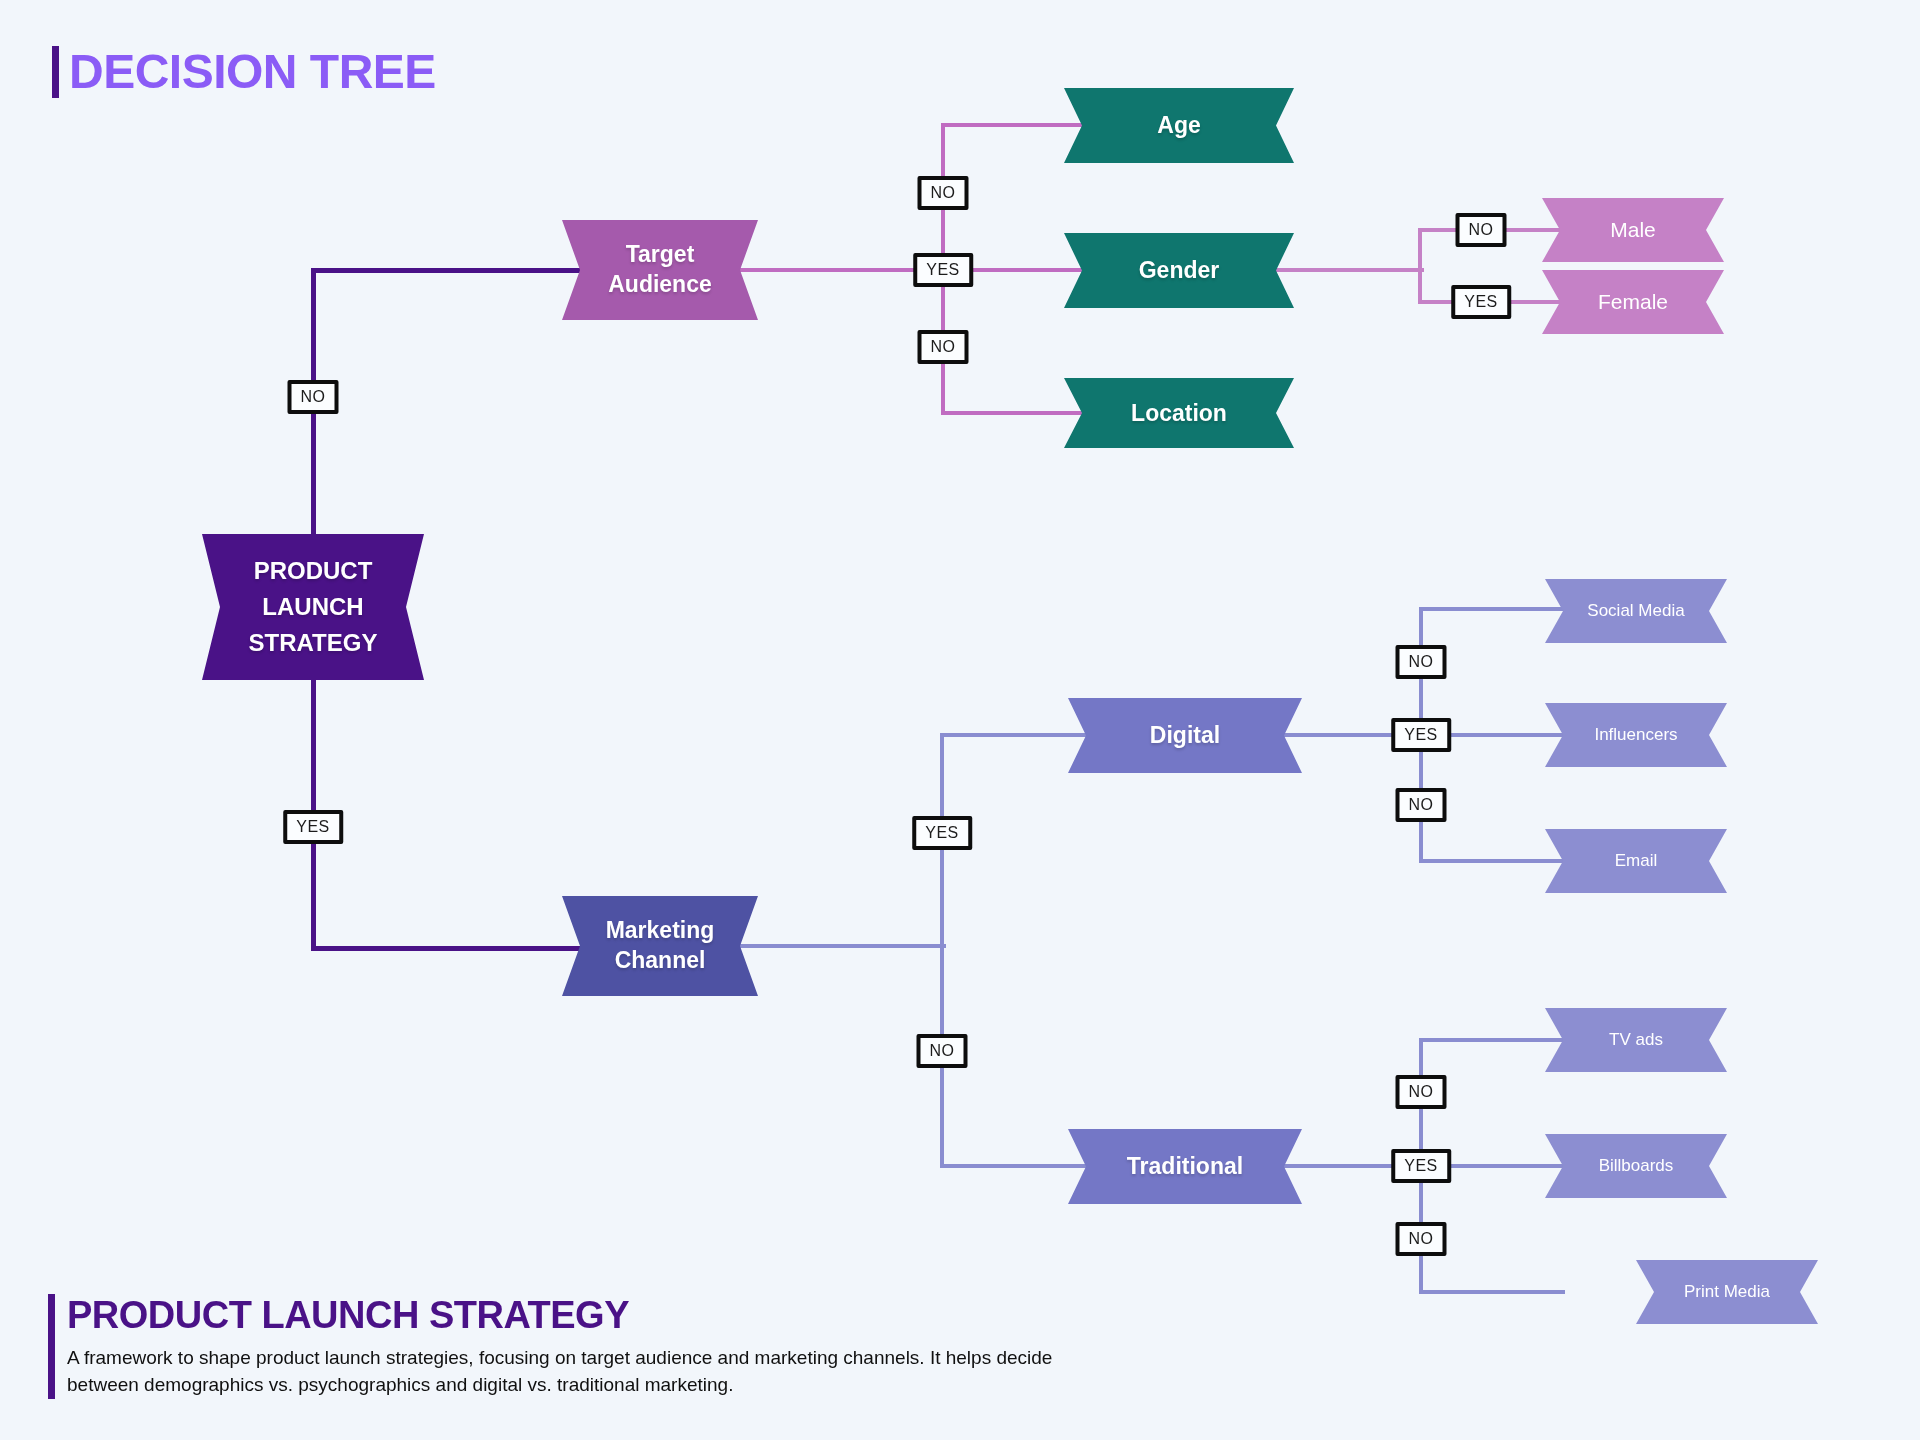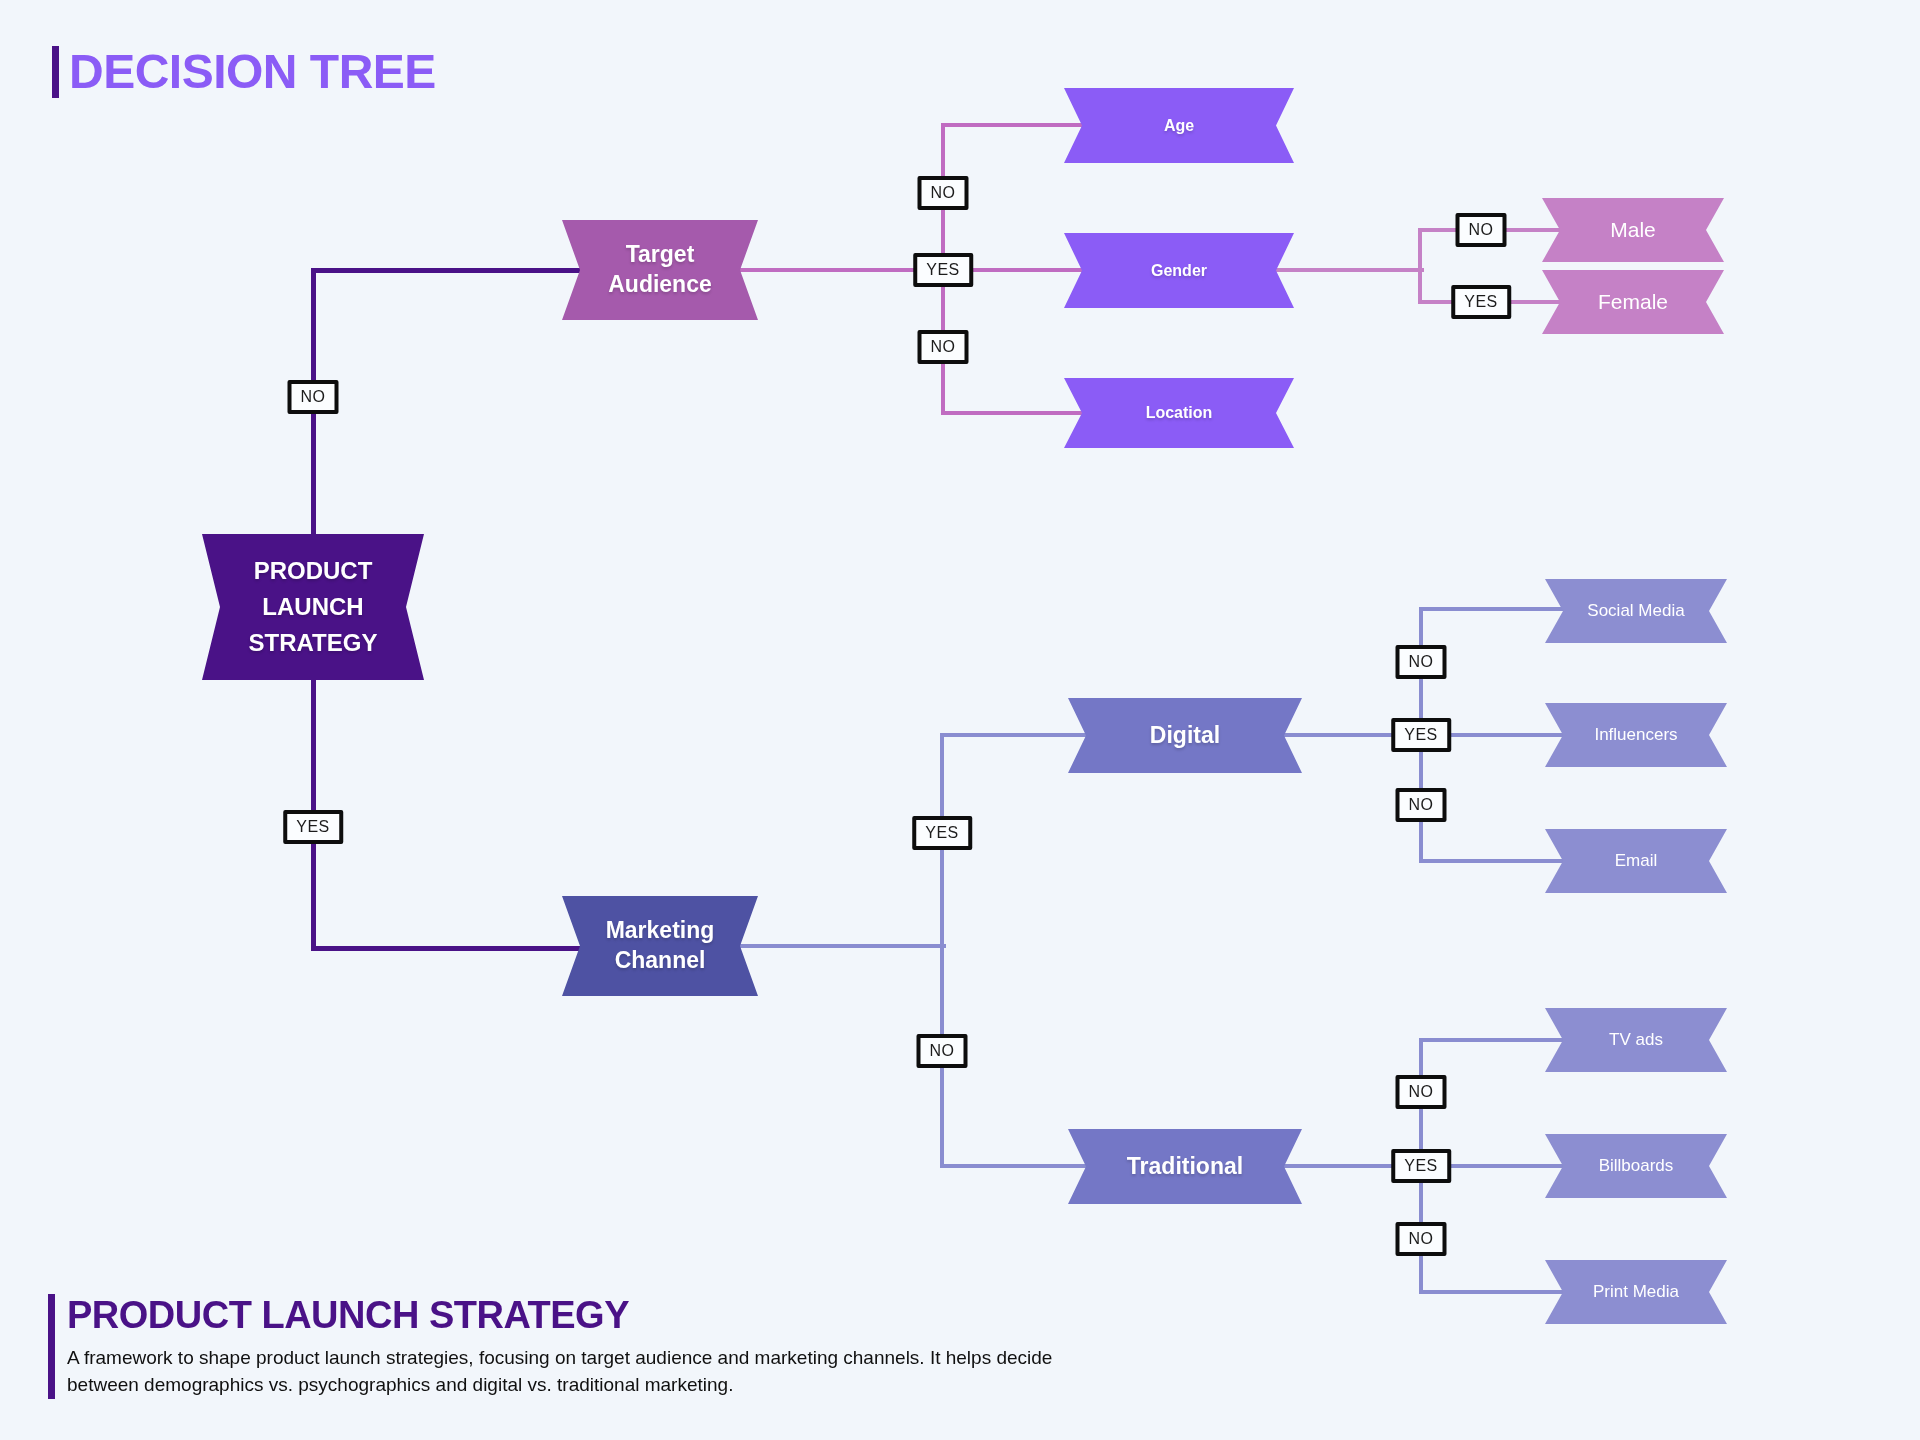--- a/index.html
+++ b/index.html
@@ -12,21 +12,21 @@
   .title-text{font-size:48px;font-weight:800;color:#8b5cf6;letter-spacing:-0.5px;}
 
   
   .node{position:absolute;display:flex;align-items:center;justify-content:center;
         text-align:center;color:#ffffff;
         clip-path:polygon(0 0,100% 0,calc(100% - 18px) 50%,100% 100%,0 100%,18px 50%);}
   .node.bold{font-weight:bold;text-shadow:0 2px 3px rgba(0,0,0,0.18);}
   .node.root{background:#4a1287;font-size:24px;line-height:1.5;}
   .node.branch-ta{background:#a55aac;font-size:23px;line-height:1.3;}
   .node.branch-mc{background:#4e52a3;font-size:23px;line-height:1.3;}
-  .node.mid-orchid{background:#8b5cf6;font-size:16px;}
+  .node.mid-orchid{background:#0f766e;font-size:23px;}
   .node.leaf-orchid{background:#c581c6;font-size:21px;}
   .node.mid-peri{background:#7477c6;font-size:23px;}
   .node.leaf-peri{background:#8c8ed1;font-size:17px;}
   .node .inner{padding:0 26px;}
 
   
   .conn{position:absolute;}
   .c-dark{background:#4a1287;}
   .c-orchid{background:#c06cc1;}
   .c-orchid-lt{background:#c581c6;}
@@ -145,21 +145,21 @@
   </div>
   <div class="node leaf-peri" style="left:1545px;top:703px;width:182px;height:64px;">
     <div class="inner">Influencers</div>
   </div>
   <div class="node leaf-peri" style="left:1545px;top:1008px;width:182px;height:64px;">
     <div class="inner">TV ads</div>
   </div>
   <div class="node leaf-peri" style="left:1545px;top:1134px;width:182px;height:64px;">
     <div class="inner">Billboards</div>
   </div>
-  <div class="node leaf-peri" style="left:1545px;top:1260px;width:182px;height:64px;">
+  <div class="node leaf-peri" style="left:1636px;top:1260px;width:182px;height:64px;">
     <div class="inner">Print Media</div>
   </div>
 
   <div class="footer">
     <div class="footer-bar"></div>
     <div>
       <p class="footer-heading">PRODUCT LAUNCH STRATEGY</p>
       <p class="footer-desc">A framework to shape product launch strategies, focusing on target audience and marketing channels. It helps decide between demographics vs. psychographics and digital vs. traditional marketing.</p>
     </div>
   </div>

